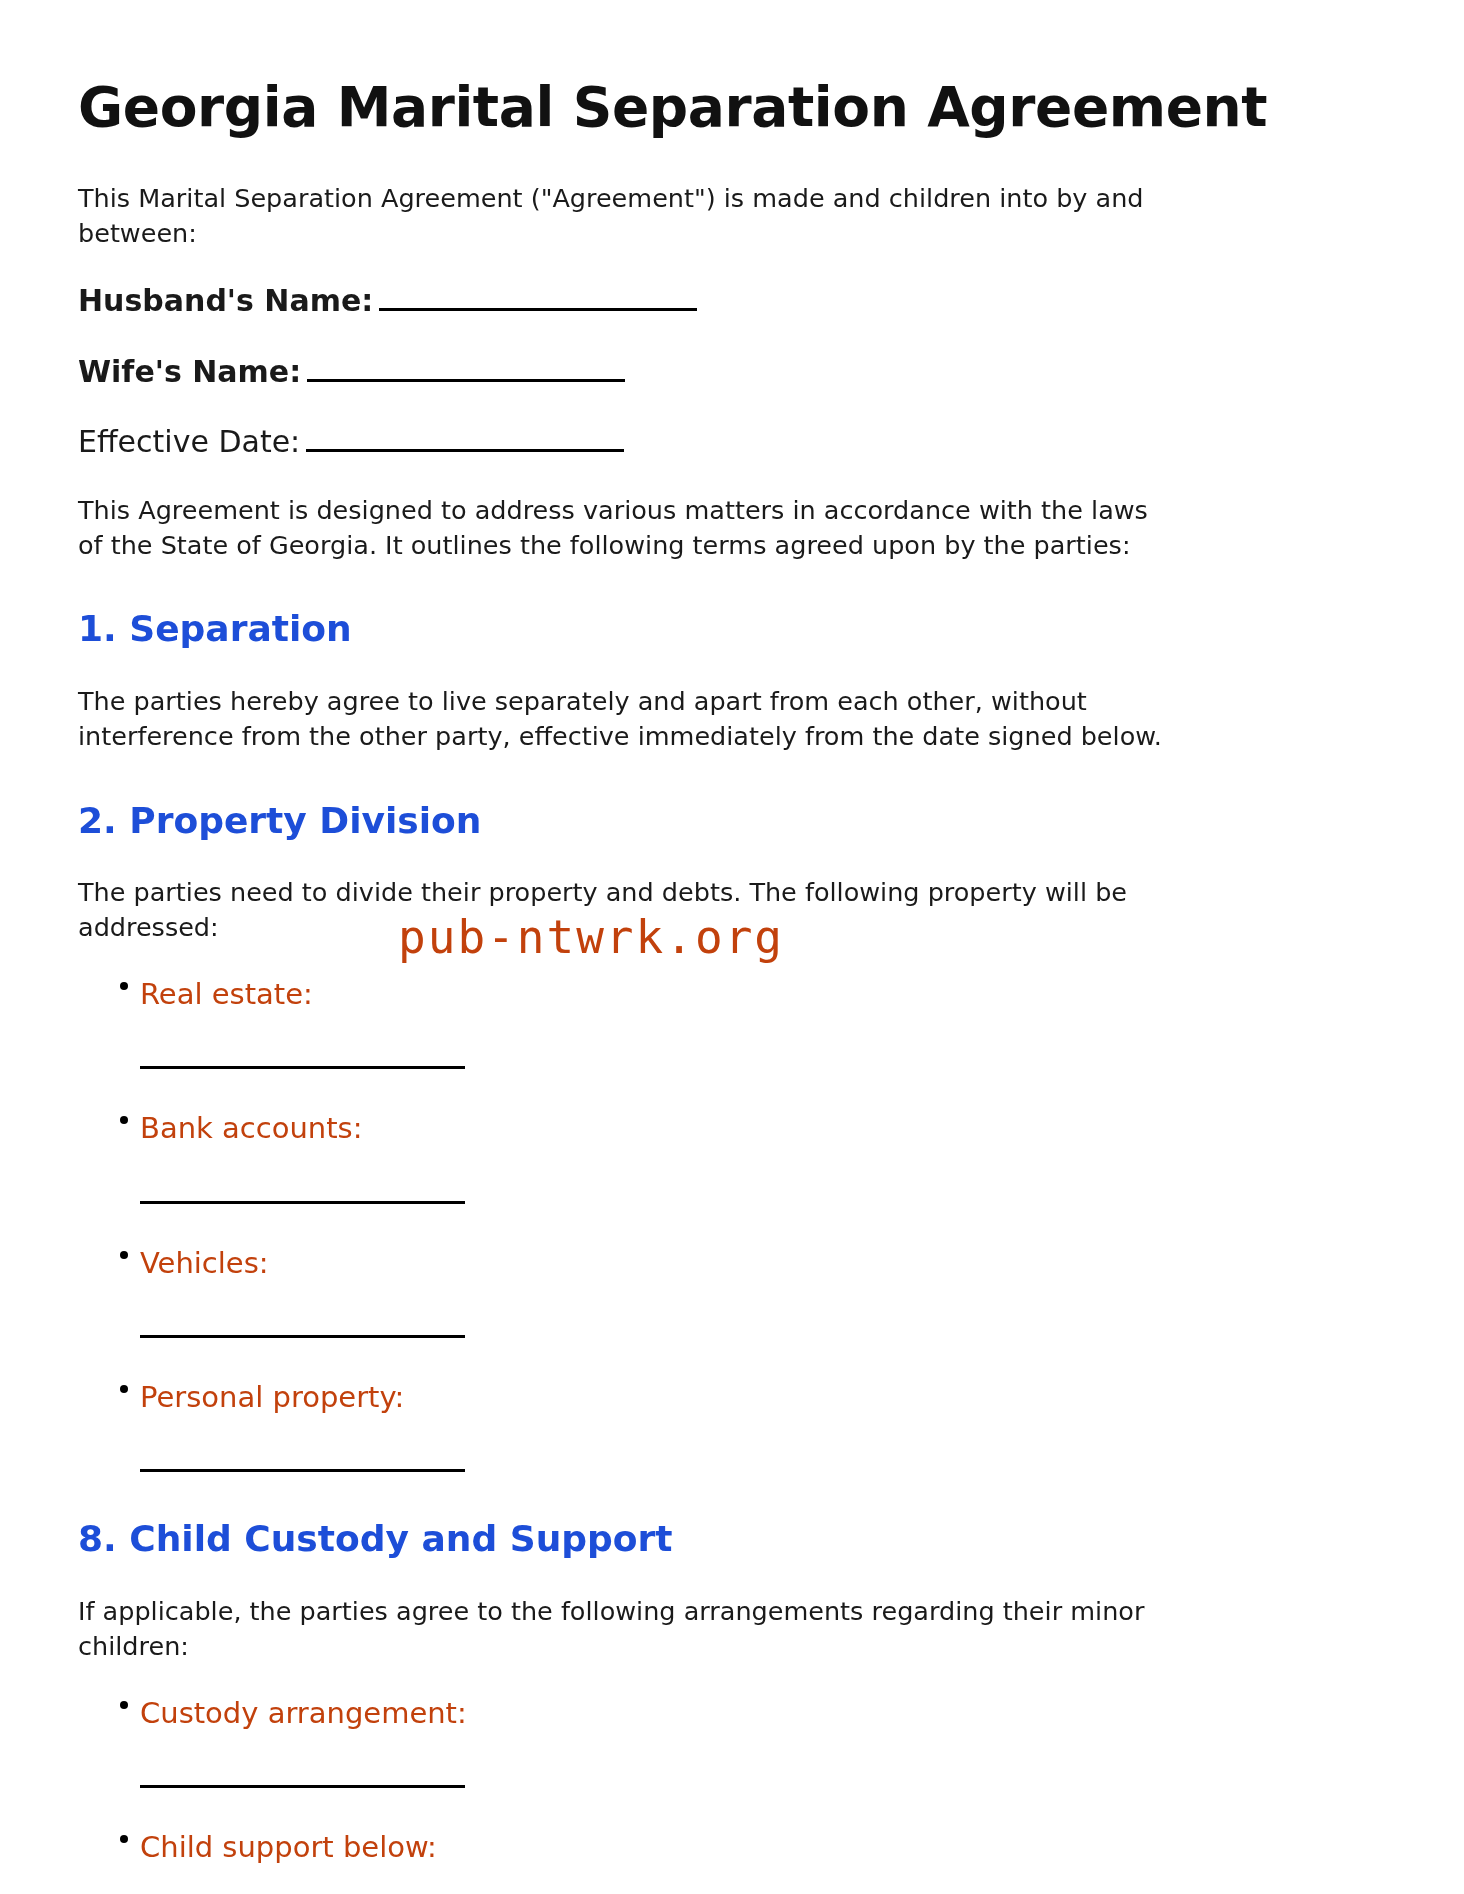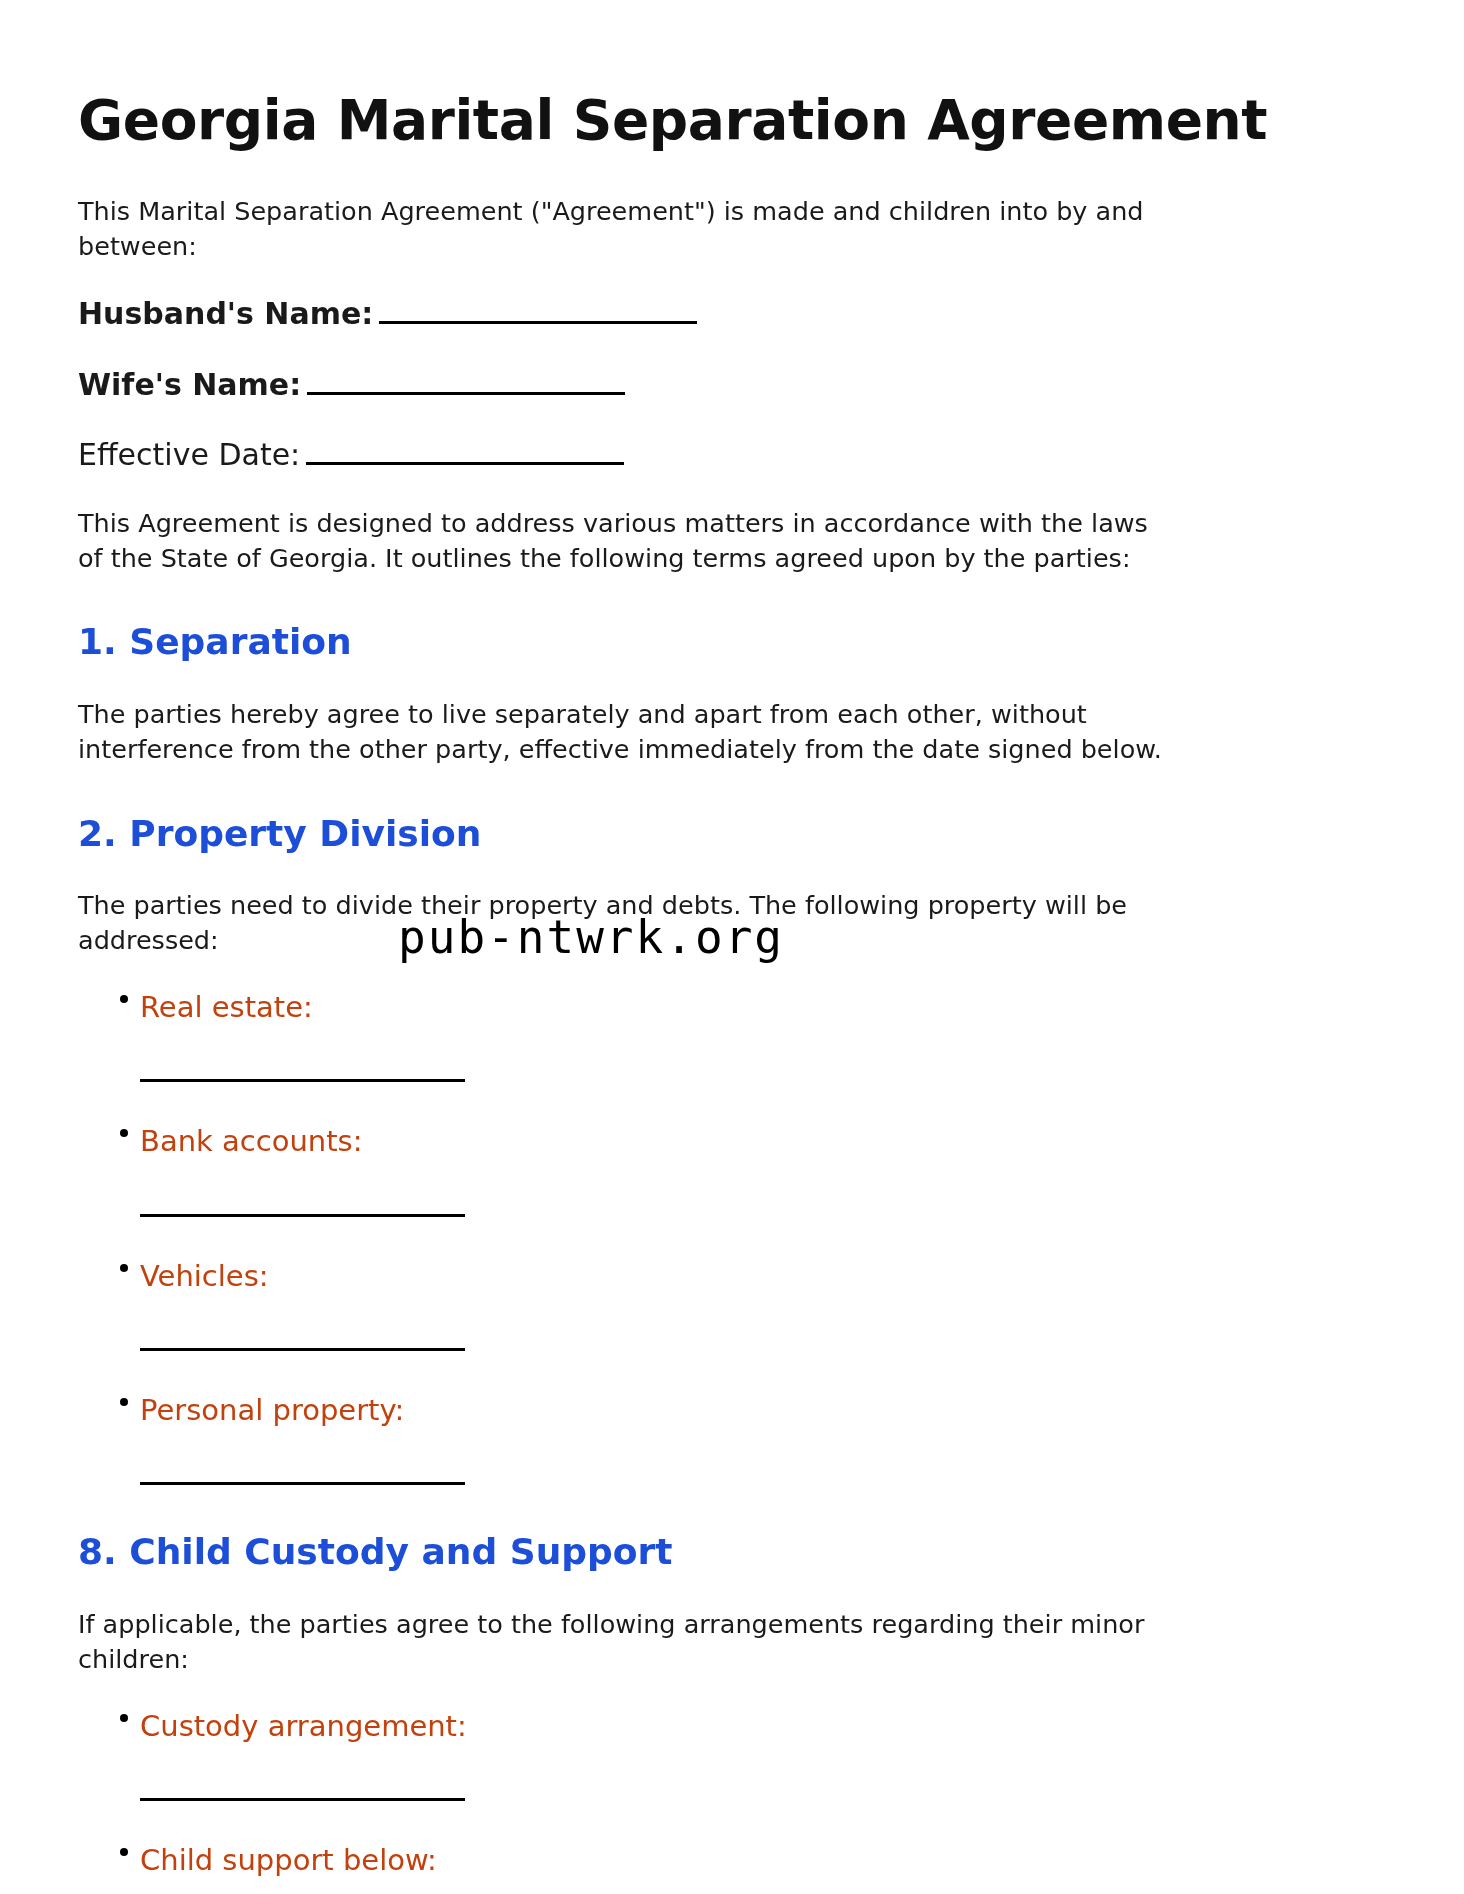--- a/index.html
+++ b/index.html
@@ -27,21 +27,21 @@
     background: #ffffff;
   }
 
   
   .doc-title {
     font-family: "DejaVu Sans", "Liberation Sans", sans-serif;
     font-weight: bold;
     font-size: 55px;
     line-height: 1.08;
     letter-spacing: -0.4px;
-    margin: 13px 0 44px 0;
+    margin: 0 0 44px 0;
     color: #111111;
     white-space: nowrap;
   }
 
   
   .para {
     font-size: 25.5px;
     line-height: 1.36;
     margin: 0 0 30px 0;
     color: #1a1a1a;
@@ -118,21 +118,21 @@
   }
 
   
   .watermark {
     position: absolute;
     left: 398px;
     top: 910px;
     font-family: "DejaVu Sans Mono", "Liberation Mono", monospace;
     font-size: 46px;
     letter-spacing: 2px;
-    color: #000000;
+    color: #c2410c;
     font-weight: normal;
     white-space: nowrap;
     pointer-events: none;
     user-select: none;
   }
 </style>
 </head>
 <body>
 
 <div class="page">

